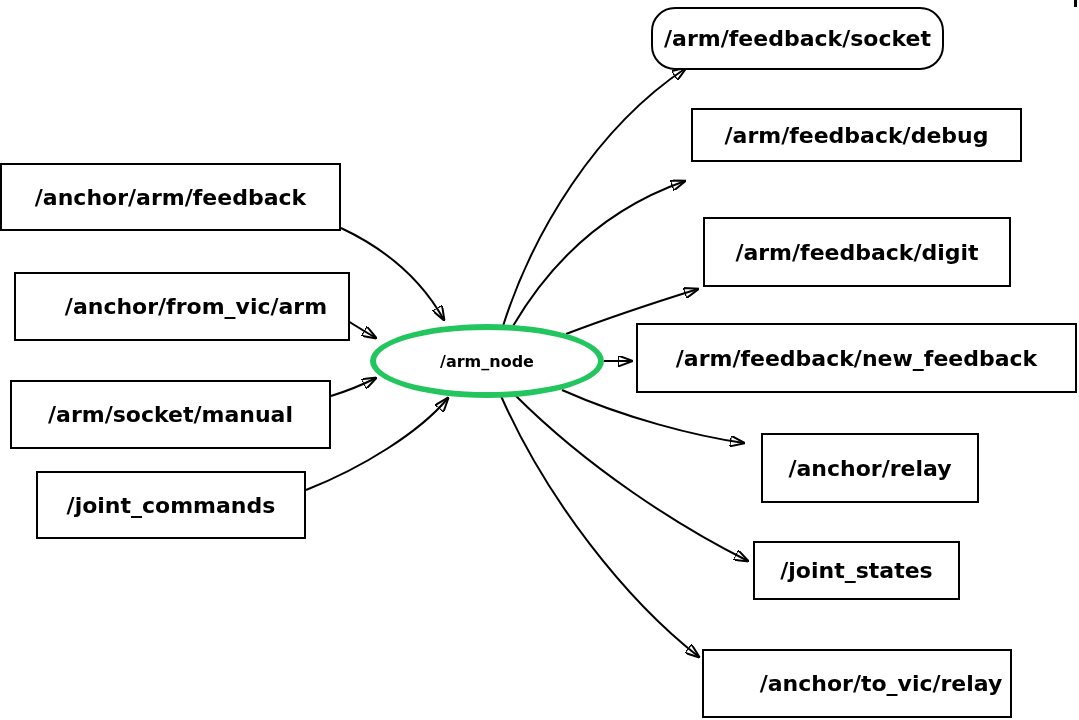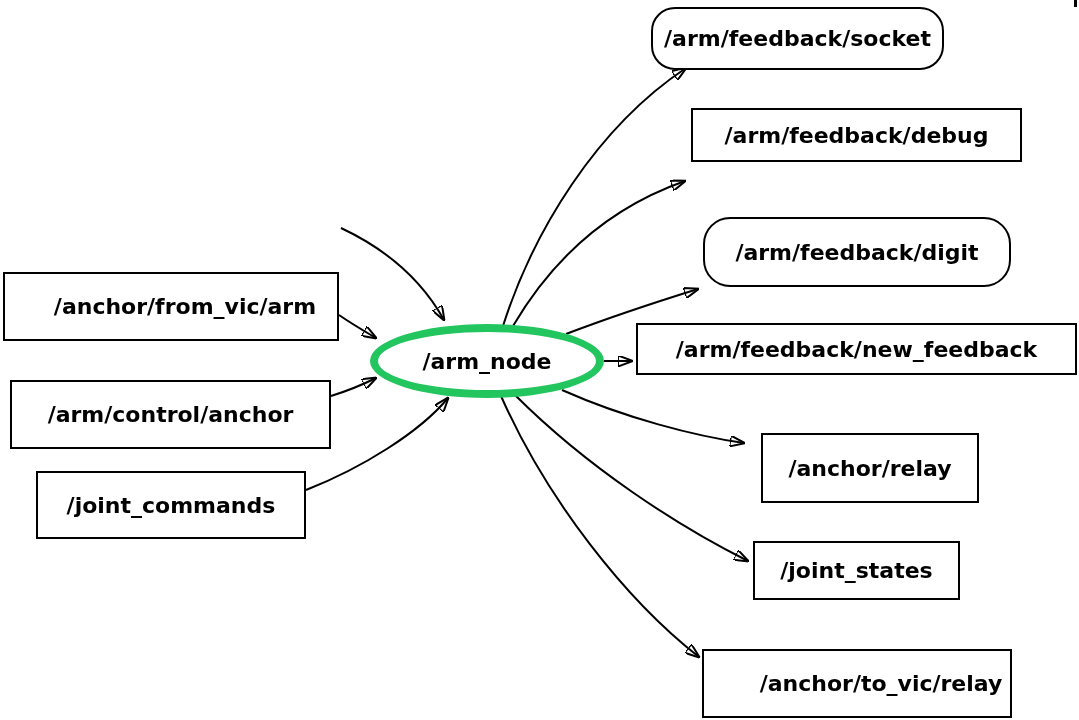--- a/index.html
+++ b/index.html
@@ -26,28 +26,28 @@
     text-align: center;
     font-weight: bold;
     font-size: 22px;
     color: #000000;
     white-space: nowrap;
     z-index: 2;
   }
   .node-ellipse {
     position: absolute;
     box-sizing: border-box;
-    border: 8px solid #22c55e;
+    border: 6px solid #22c55e;
     border-radius: 50%;
     background: #ffffff;
     display: flex;
     align-items: center;
     justify-content: center;
     font-weight: bold;
-    font-size: 22px;
+    font-size: 16px;
     color: #000000;
     white-space: nowrap;
     z-index: 2;
   }
   #edges {
     position: absolute;
     left: 0;
     top: 0;
     z-index: 1;
     pointer-events: none;
@@ -86,44 +86,47 @@
 
     <path d="M 503,326 C 533,232 596,128 686,68" marker-end="url(#arrow)"></path>
     <path d="M 513,326 C 553,258 608,208 685,181" marker-end="url(#arrow)"></path>
     <path d="M 566,334 C 608,318 653,303 698,289" marker-end="url(#arrow)"></path>
     <path d="M 604,361 L 632,361" marker-end="url(#arrow)"></path>
     <path d="M 562,390 C 625,418 695,436 744,443" marker-end="url(#arrow)"></path>
     <path d="M 515,395 C 588,468 678,526 748,561" marker-end="url(#arrow)"></path>
     <path d="M 501,396 C 547,500 626,600 699,657" marker-end="url(#arrow)"></path>
   </svg>
 
-  <div class="node-box" style="left:3px; top:272px; width:336px; height:69px;padding-left:28px;">
+  <div class="node-box" style="left:0px; top:163px; width:341px; height:68px;">
+    <span>/anchor/arm/feedback</span>
+  </div>
+  <div class="node-box" style="left:14px; top:272px; width:336px; height:69px;padding-left:28px;">
     <span>/anchor/from_vic/arm</span>
   </div>
   <div class="node-box" style="left:10px; top:380px; width:321px; height:69px;">
-    <span>/arm/control/anchor</span>
+    <span>/arm/socket/manual</span>
   </div>
   <div class="node-box" style="left:36px; top:471px; width:270px; height:68px;">
     <span>/joint_commands</span>
   </div>
 
   <div class="node-ellipse" style="left:370px; top:324px; width:234px; height:74px;">
     <span>/arm_node</span>
   </div>
 
   <div class="node-box" style="left:651px; top:7px; width:293px; height:63px;border-radius:24px;">
     <span>/arm/feedback/socket</span>
   </div>
   <div class="node-box" style="left:691px; top:108px; width:331px; height:54px;">
     <span>/arm/feedback/debug</span>
   </div>
-  <div class="node-box" style="left:703px; top:217px; width:308px; height:70px;border-radius:27px;">
+  <div class="node-box" style="left:703px; top:217px; width:308px; height:70px;">
     <span>/arm/feedback/digit</span>
   </div>
-  <div class="node-box" style="left:636px; top:323px; width:441px; height:52px;">
+  <div class="node-box" style="left:636px; top:323px; width:441px; height:70px;">
     <span>/arm/feedback/new_feedback</span>
   </div>
   <div class="node-box" style="left:748px; top:433px; width:218px; height:70px;margin-left:13px;">
     <span>/anchor/relay</span>
   </div>
   <div class="node-box" style="left:753px; top:541px; width:207px; height:59px;">
     <span>/joint_states</span>
   </div>
   <div class="node-box" style="left:702px; top:649px; width:310px; height:69px;padding-left:48px;">
     <span>/anchor/to_vic/relay</span>

